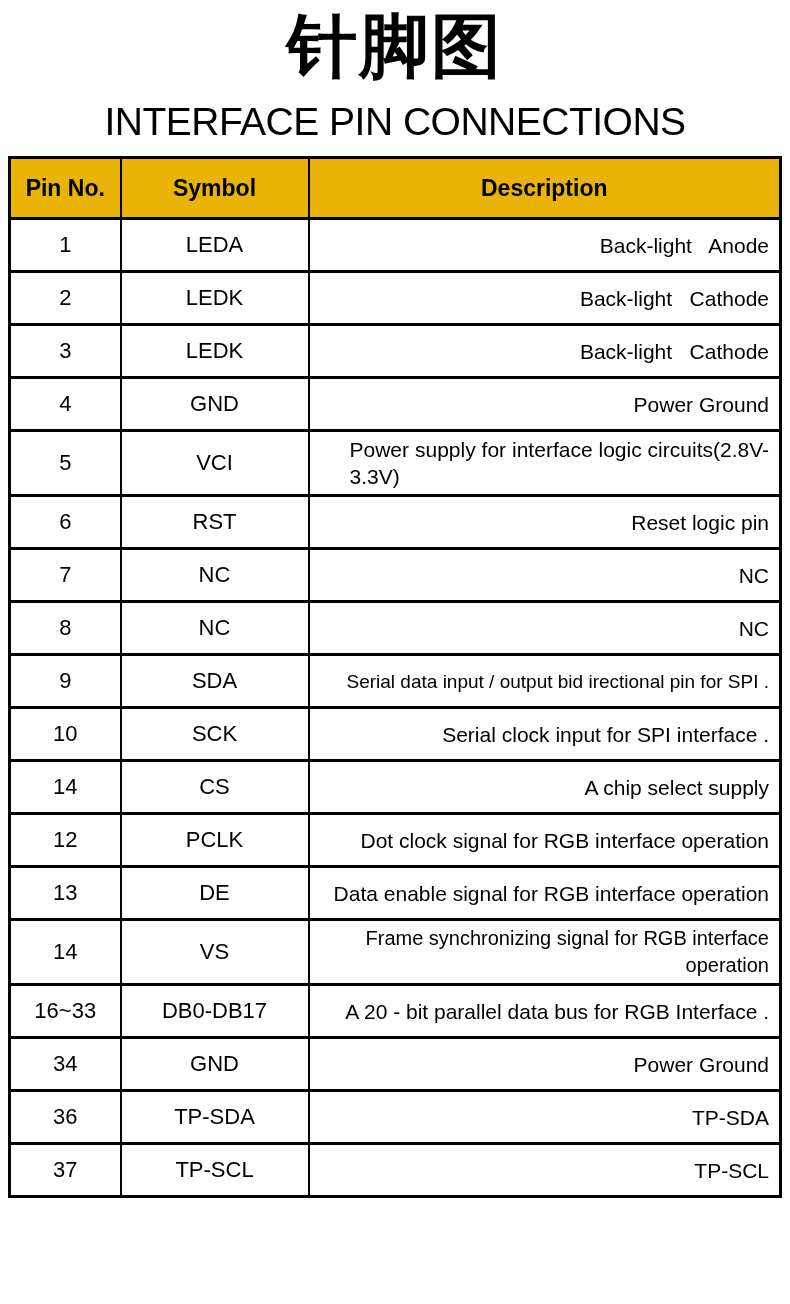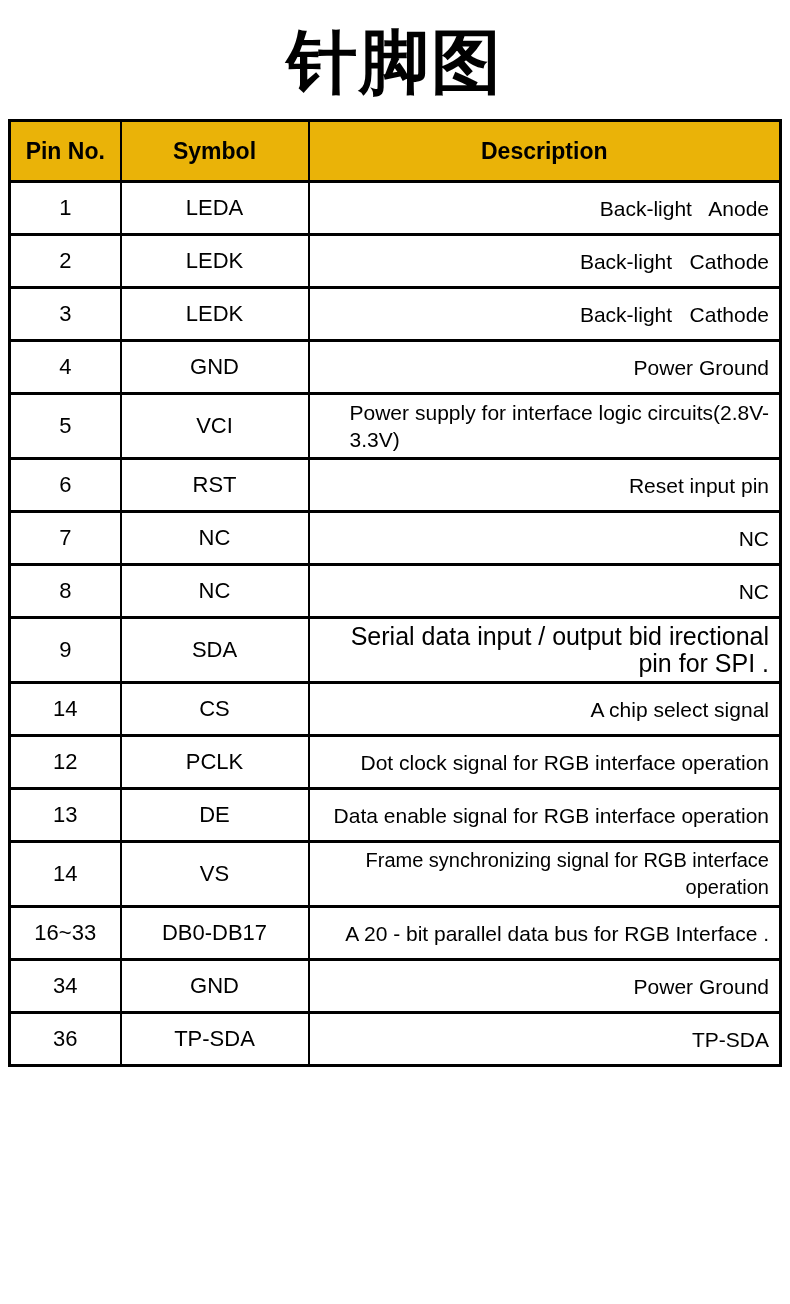--- a/index.html
+++ b/index.html
@@ -10,22 +10,22 @@
     font-family: "Liberation Sans", sans-serif;
     color: #000000;
   }
   .page {
     width: 790px;
     height: 1304px;
     overflow: hidden;
     background: #ffffff;
   }
   .title-cn {
-    margin: 8px;
-    padding-top: 8px;
+    margin: 0;
+    padding-top: 0;
     text-align: center;
     font-size: 70px;
     font-weight: bold;
     line-height: 92px;
     letter-spacing: 2px;
     font-family: "Liberation Sans", "DejaVu Sans", sans-serif;
   }
   .subtitle {
     margin: 7px 0 0 0;
     text-align: center;
@@ -69,33 +69,34 @@
     padding: 4px 10px 4px 9px;
     font-size: 21px;
     line-height: 27px;
     white-space: pre-wrap;
   }
   td.desc.justify {
     white-space: normal;
     text-align: justify;
     padding-left: 40px;
   }
-  td.desc.small  { font-size: 25px; padding-left: 32px; }
+  td.desc.small  { font-size: 19px; padding-left: 32px; }
   td.desc.serif  {
     font-family: Liberation Sans, sans-serif;
     font-size: 20px;
   }
 </style>
 </head>
 <body>
 
 <div class="page">
 
   <h1 class="title-cn">针脚图</h1>
 
+  <h2 class="subtitle">INTERFACE PIN CONNECTIONS</h2>
 
   <table class="pin-table">
     <colgroup>
       <col class="c-pin">
       <col class="c-sym">
       <col class="c-desc">
     </colgroup>
     <thead>
       <tr>
         <th>Pin No.</th>
@@ -130,46 +131,51 @@
 
     <tr>
       <td class="pin">5</td>
       <td class="symbol">VCI</td>
       <td class="desc justify">Power supply for interface logic circuits(2.8V-3.3V)</td>
     </tr>
 
     <tr>
       <td class="pin">6</td>
       <td class="symbol">RST</td>
-      <td class="desc">Reset input pin</td>
+      <td class="desc">Reset logic pin</td>
     </tr>
 
     <tr>
       <td class="pin">7</td>
       <td class="symbol">NC</td>
       <td class="desc">NC</td>
     </tr>
 
     <tr>
       <td class="pin">8</td>
       <td class="symbol">NC</td>
       <td class="desc">NC</td>
     </tr>
 
     <tr>
       <td class="pin">9</td>
       <td class="symbol">SDA</td>
       <td class="desc small">Serial data input / output bid irectional pin for SPI .</td>
     </tr>
 
+    <tr>
+      <td class="pin">10</td>
+      <td class="symbol">SCK</td>
+      <td class="desc">Serial clock input for SPI interface .</td>
+    </tr>
 
     <tr>
       <td class="pin">14</td>
       <td class="symbol">CS</td>
-      <td class="desc">A chip select signal</td>
+      <td class="desc">A chip select supply</td>
     </tr>
 
     <tr>
       <td class="pin">12</td>
       <td class="symbol">PCLK</td>
       <td class="desc">Dot clock signal for RGB interface operation</td>
     </tr>
 
     <tr>
       <td class="pin">13</td>
@@ -196,17 +202,22 @@
       <td class="desc">Power Ground</td>
     </tr>
 
 
     <tr>
       <td class="pin">36</td>
       <td class="symbol">TP-SDA</td>
       <td class="desc">TP-SDA</td>
     </tr>
 
+    <tr>
+      <td class="pin">37</td>
+      <td class="symbol">TP-SCL</td>
+      <td class="desc">TP-SCL</td>
+    </tr>
 
   </tbody>
   </table>
 
 </div>
 
 </body></html>

